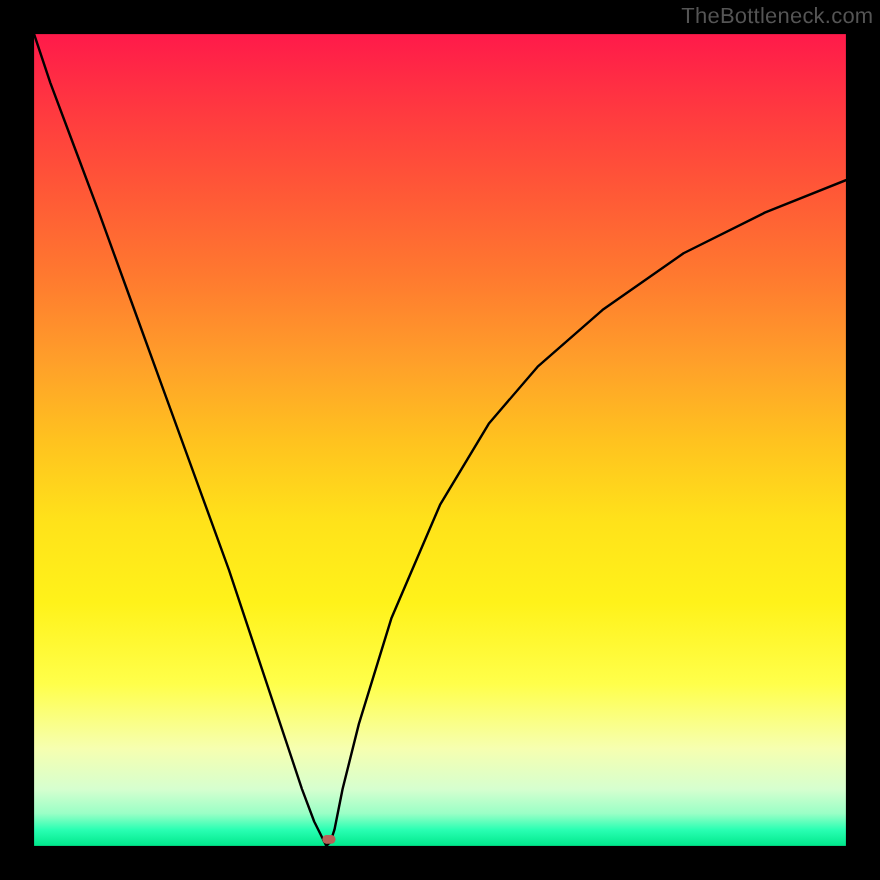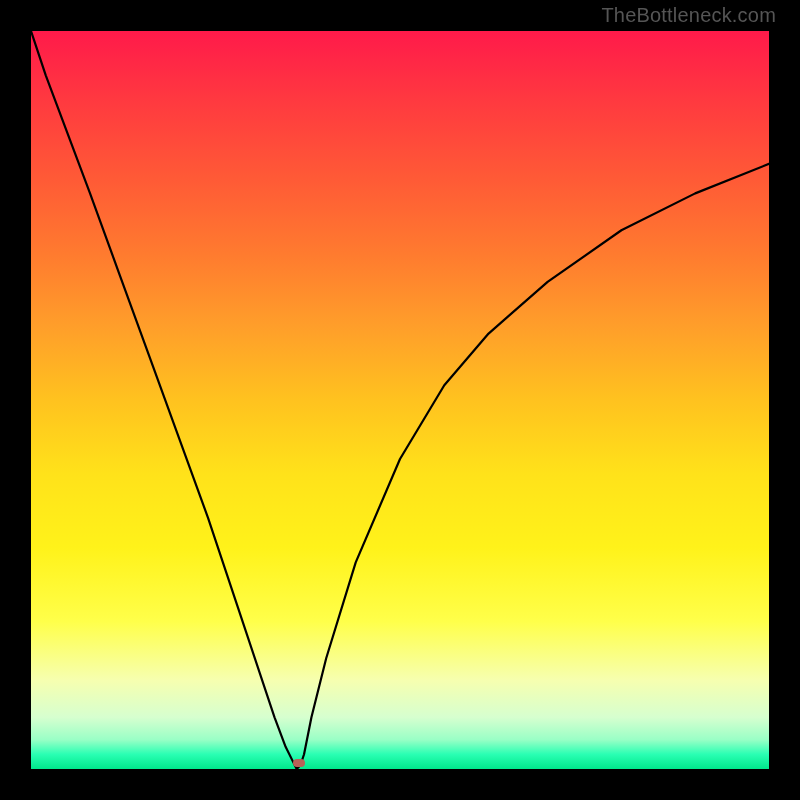--- a/index.html
+++ b/index.html
@@ -13,21 +13,21 @@
   }
   .frame {
     position: relative;
     width: 800px;
     height: 800px;
     background: #000;
   }
   .watermark {
     position: absolute;
     top: 4px;
-    right: 24px;
+    right: 6px;
     color: #555;
     font-size: 20px;
     font-weight: 500;
     letter-spacing: 0.2px;
     z-index: 5;
   }
   .plot-area {
     position: absolute;
     left: 31px;
     top: 31px;

